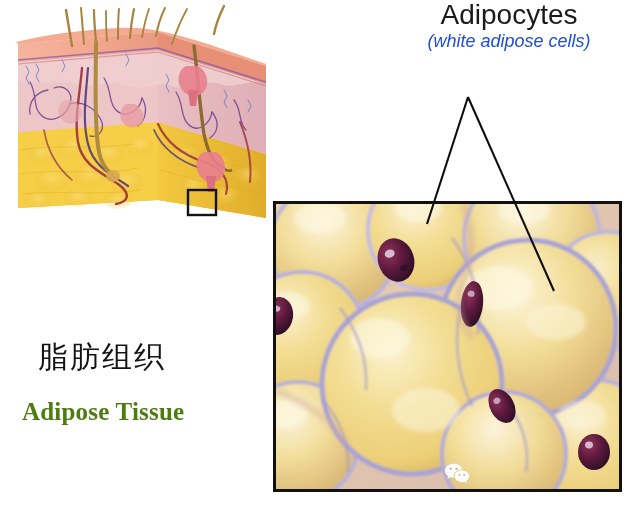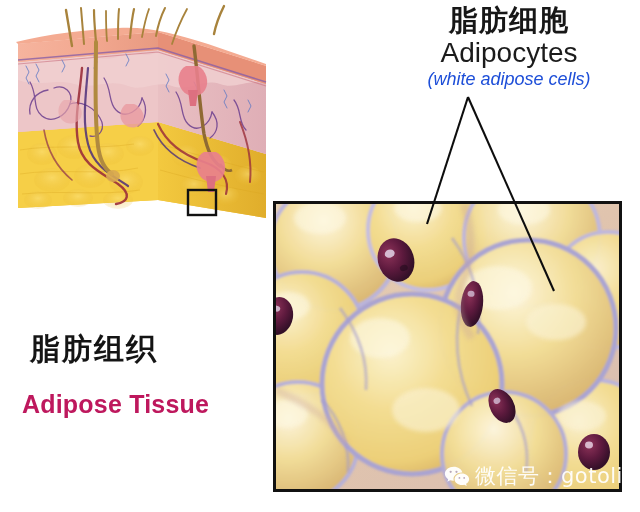--- a/index.html
+++ b/index.html
@@ -37,27 +37,27 @@
     font-size:28px;font-weight:400;color:#1b1b1b;
     line-height:26px;margin:2px 0 0 0;
   }
   .en-sub{
     font-size:18px;font-style:italic;font-weight:400;color:#1d4ed8;
     line-height:23px;margin:2px 0 0 0;
   }
 
   .tissue-block{position:absolute;left:22px;top:322px;width:250px;}
   .tissue-cn{
-    font-size:30px;font-weight:bold;color:#141414;letter-spacing:2px;
-    line-height:38px;margin:8px;
+    font-size:30px;font-weight:normal;color:#141414;letter-spacing:2px;
+    line-height:38px;margin:16px;
     font-family:"DejaVu Sans","Liberation Sans",sans-serif;
   }
   .tissue-en{
-    font-size:25px;font-weight:bold;color:#be185d;line-height:32px;
-    margin:20px 0 0 0;letter-spacing:0.2px;
+    font-size:25px;font-weight:bold;color:#4d7c0f;line-height:32px;
+    margin:20px 0 0 0;letter-spacing:0.2px;font-family:Liberation Serif, serif;
   }
 
   .credit{
     position:absolute;left:186px;top:222px;
     font-size:19px;font-weight:bold;color:#141414;
     letter-spacing:0.5px;white-space:nowrap;
     font-family:"DejaVu Sans","Liberation Sans",sans-serif;
     z-index:9;
     text-shadow:0 0 2px rgba(255,255,255,.55);
   }
@@ -358,21 +358,20 @@
       </g>
     </svg>
   </div>
 
   <svg class="leaders" viewBox="0 0 640 512" xmlns="http://www.w3.org/2000/svg">
     <line x1="468" y1="97" x2="427" y2="224" stroke="#0d0d0d" stroke-width="2.1"></line>
     <line x1="468" y1="97" x2="554" y2="291" stroke="#0d0d0d" stroke-width="2.1"></line>
   </svg>
 
   <div class="title-block">
-    <div class="cn-title">脂肪细胞</div>
     <div class="en-title">Adipocytes</div>
     <div class="en-sub">(white adipose cells)</div>
   </div>
 
   <div class="tissue-block">
     <div class="tissue-cn">脂肪组织</div>
     <div class="tissue-en">Adipose Tissue</div>
   </div>
 
 
@@ -380,16 +379,15 @@
     <svg class="wm-icon" viewBox="0 0 30 24" xmlns="http://www.w3.org/2000/svg">
       <path d="M11.2 1.2C5.6 1.2 1 4.9 1 9.4c0 2.5 1.5 4.8 3.8 6.3l-.9 2.9 3.2-1.7c1.2.3 2.3.5 3.6.5h.6
                c-.2-.6-.3-1.3-.3-1.9 0-4.2 4.2-7.6 9.4-7.6.3 0 .6 0 .9.1C20.4 4.1 16.3 1.2 11.2 1.2z" fill="#ffffff" opacity=".95"></path>
       <circle cx="7.7" cy="7.1" r="1.3" fill="#b9a8b8"></circle>
       <circle cx="14.4" cy="7.1" r="1.3" fill="#b9a8b8"></circle>
       <path d="M29 15.7c0-3.7-3.8-6.7-8.4-6.7s-8.4 3-8.4 6.7 3.8 6.7 8.4 6.7c1 0 2-.2 2.9-.4l2.7 1.4-.7-2.4
                c2.1-1.2 3.5-3.2 3.5-5.3z" fill="#ffffff" opacity=".97"></path>
       <circle cx="17.8" cy="14.2" r="1.05" fill="#b9a8b8"></circle>
       <circle cx="23.3" cy="14.2" r="1.05" fill="#b9a8b8"></circle>
     </svg>
-    <span class="wm-text">微信号：gotolift</span>
   </div>
 
 </div>
 
 </body></html>

